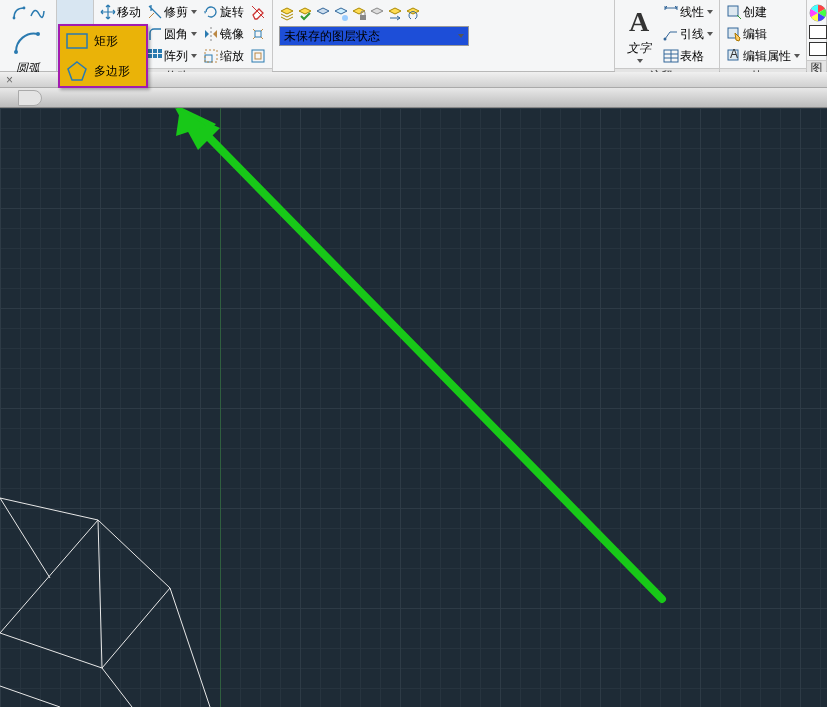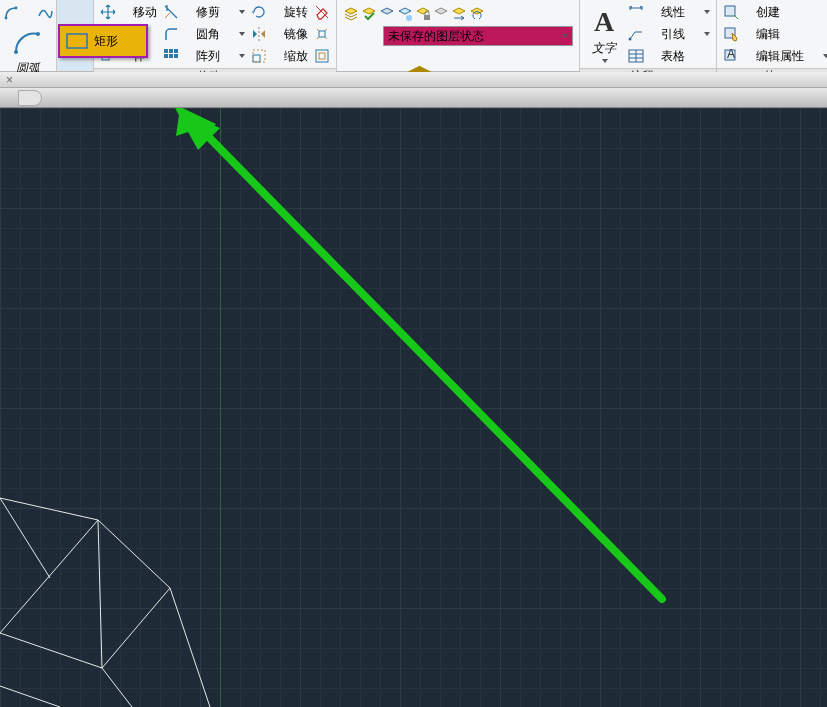--- a/index.html
+++ b/index.html
@@ -2,30 +2,30 @@
 <html><head>
 <meta charset="utf-8">
 <style>
 * { margin: 0; padding: 0; box-sizing: border-box; font-family: "Microsoft YaHei", sans-serif; font-size: 12px; }
 body { width: 827px; height: 707px; overflow: hidden; background: #f5f6f7; }
 
 .ribbon { width: 100%; height: 72px; background: #f5f6f7; border-bottom: 1px solid #b8b8b8; display: flex; }
 .ribbon-group { border-right: 1px solid #c8c8c8; display: flex; flex-direction: column; }
 .ribbon-group .btns { flex: 1; display: flex; align-items: flex-start; padding: 2px 4px; gap: 2px; }
 .btncol { display: flex; flex-direction: column; gap: 2px; }
-.btn-sm { display: flex; align-items: center; gap: 17px; padding: 1px 2px; cursor: pointer; white-space: nowrap; height: 20px; }
+.btn-sm { display: flex; align-items: center; gap: 1px; padding: 1px 2px; cursor: pointer; white-space: nowrap; height: 20px; }
 .btn-sm .ic { width: 16px; height: 16px; flex-shrink: 0; }
 .btn-big { display: flex; flex-direction: column; align-items: center; padding: 2px 4px; cursor: pointer; }
 .btn-big .ic { width: 32px; height: 32px; }
 .btn-big span { margin-top: 2px; font-style: italic; }
 .tri { width: 0; height: 0; border-left: 3px solid transparent; border-right: 3px solid transparent; border-top: 4px solid #555; display: inline-block; margin-left: 2px; }
 
 .ribbon .group-label { height: 16px; background: #e4e4e4; border-top: 1px solid #c8c8c8; display: flex; align-items: center; justify-content: center; color: #333; font-size: 11px; cursor: pointer; }
 
-.layer-state { width: 190px; height: 20px; background: #be185d; border: 1px solid #999; display: flex; align-items: center; padding: 0 4px; justify-content: space-between; margin-left: 40px; }
+.layer-state { width: 190px; height: 20px; background: #1d4ed8; border: 1px solid #999; display: flex; align-items: center; padding: 0 4px; justify-content: space-between; }
 .layer-row2 { display: flex; align-items: center; gap: 2px; margin-top: 4px; }
 .layer-combo { width: 130px; height: 20px; background: #fff; border: 1px solid #999; display: flex; align-items: center; padding: 0 2px; gap: 2px; }
 .sq { width: 10px; height: 10px; border: 1px solid #333; background: #fff; }
 
 
 .popup { position: absolute; left: 58px; top: 24px; width: 90px; background: #eab308; border: 2px solid #a21caf; box-shadow: 2px 2px 3px rgba(0,0,0,.3); z-index: 10; }
 .popup .item { display: flex; align-items: center; gap: 6px; padding: 4px 6px; height: 30px; cursor: pointer; }
 .popup .pic { width: 22px; height: 22px; display: flex; align-items: center; justify-content: center; }
 
 
@@ -376,20 +376,28 @@
 
 <div class="popup">
   <div class="item">
     <span class="pic">
         <svg width="22" height="16">
           <rect x="1" y="1" width="20" height="14" stroke="#2a7ab0" fill="none" stroke-width="1.5"></rect>
         </svg>
       </span>
     <span>矩形</span>
   </div>
+  <div class="item">
+    <span class="pic">
+        <svg width="22" height="22">
+          <polygon points="11,2 20,9 16,20 6,20 2,9" stroke="#2a7ab0" fill="none" stroke-width="1.5"></polygon>
+        </svg>
+      </span>
+    <span>多边形</span>
+  </div>
 </div>
 
 <div class="tabbar">
   <div class="tabbar-top">
     <span class="x">×</span>
   </div>
   <div class="tabbar-bottom">
     <div class="plus"></div>
   </div>
 </div>

